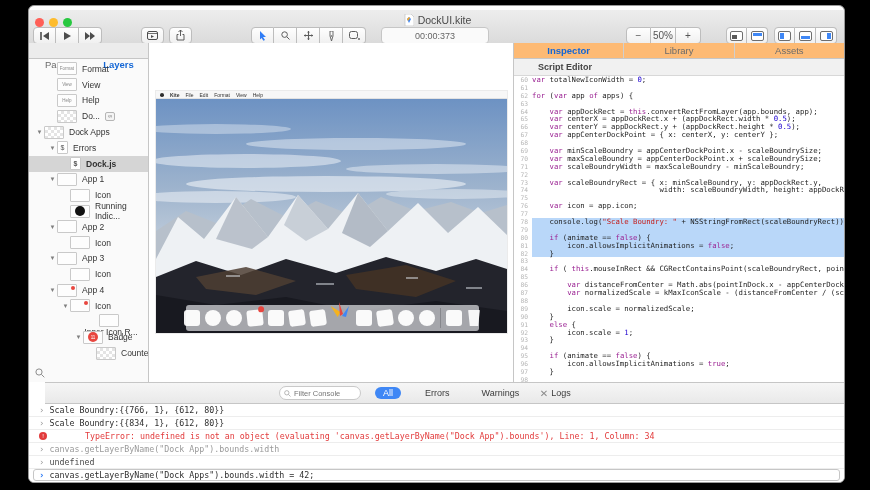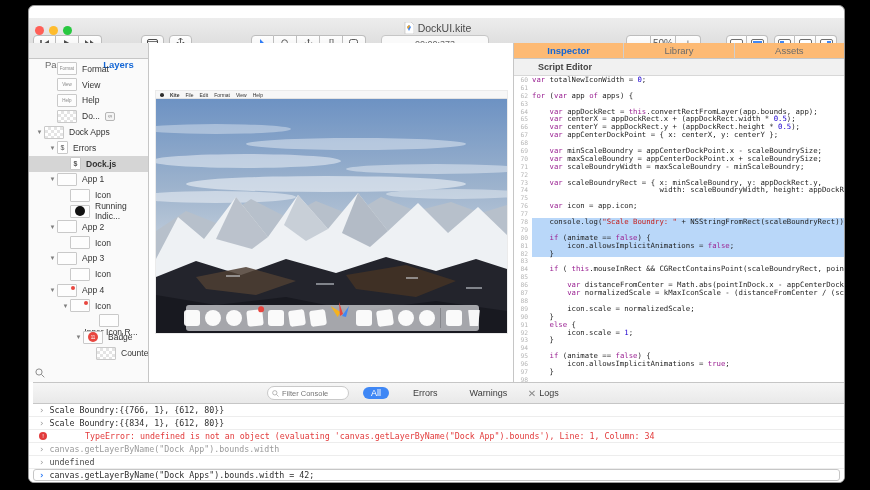--- a/index.html
+++ b/index.html
@@ -4,21 +4,21 @@
 <style>
   * { margin:0; padding:0; box-sizing:border-box; }
   html,body { width:870px; height:490px; background:#000; overflow:hidden;
               font-family:"Liberation Sans", sans-serif; }
   .stage { position:relative; width:870px; height:490px; background:#000; }
   .window { position:absolute; left:28px; top:5px; width:817px; height:478px;
             background:#fff; border-radius:6px; overflow:hidden;
             box-shadow:0 10px 30px rgba(0,0,0,.6); border:1px solid #9a9a9a; }
 
   
-  .titlebar { position:absolute; left:0; top:12px; width:817px; height:37px;
+  .titlebar { position:absolute; left:0; top:4px; width:817px; height:37px;
               background:linear-gradient(#ededed,#d9d9d9); border-bottom:1px solid #b3b3b3; }
   .lights { position:absolute; left:6px; top:8px; display:flex; gap:5px; }
   .light { width:9px; height:9px; border-radius:50%; }
   .title-wrap { position:absolute; left:0; right:0; top:3px; height:13px;
                 display:flex; align-items:center; justify-content:center; gap:4px; }
   .doc-ico { width:10px; height:12px; }
   .win-title { font-size:10.5px; color:#4a4a4a; }
   .tb-btn { position:absolute; top:17px; height:17px; border:1px solid #bdbdbd; border-radius:4px;
             background:linear-gradient(#fefefe,#f0f0f0); display:flex; align-items:center; justify-content:center; }
   .tb-group { position:absolute; top:17px; height:17px; display:flex; }
@@ -98,21 +98,21 @@
   .code-area { position:absolute; top:33px; left:0; right:0; bottom:0; overflow:hidden;
                font-family:"DejaVu Sans Mono", monospace; font-size:7.3px; line-height:7.9px; background:#fff; }
   .code-line { display:flex; height:7.9px; white-space:pre; }
   .code-line .ln { flex:none; width:18px; text-align:right; color:#b4b4b4; background:#fff;
                    font-size:6.3px; padding-right:4px; }
   .code-line .src { flex:1; white-space:pre; color:#1d1d1d; }
   .code-line.hl .src { background:#b9d7f9; }
   .kw { color:#9b2393; } .str { color:#c41a16; } .num { color:#1c00cf; }
 
   
-  .filterbar { position:absolute; left:4px; right:0; bottom:78px; height:22px;
+  .filterbar { position:absolute; left:16px; right:0; bottom:78px; height:22px;
                background:linear-gradient(#f6f6f6,#e9e9e9); border-top:1px solid #c6c6c6;
                border-bottom:1px solid #c6c6c6; display:flex; align-items:center; }
   .filter-input { position:absolute; left:234px; width:82px; height:14px; border:1px solid #c9c9c9;
                   border-radius:7px; background:#fff; display:flex; align-items:center; padding:0 4px; gap:3px; }
   .filter-input input { border:none; outline:none; width:60px; font-size:7.5px; color:#444; background:transparent; }
   .segs { position:absolute; left:330px; display:flex; align-items:center; gap:16px; }
   .seg { font-size:9px; color:#3c3c3c; padding:1px 8px; border-radius:8px; }
   .seg.active { background:#3f87f5; color:#fff; }
   .console-close { position:absolute; left:492px; font-size:10px; color:#8a8a8a; width:14px; text-align:center; }
 

